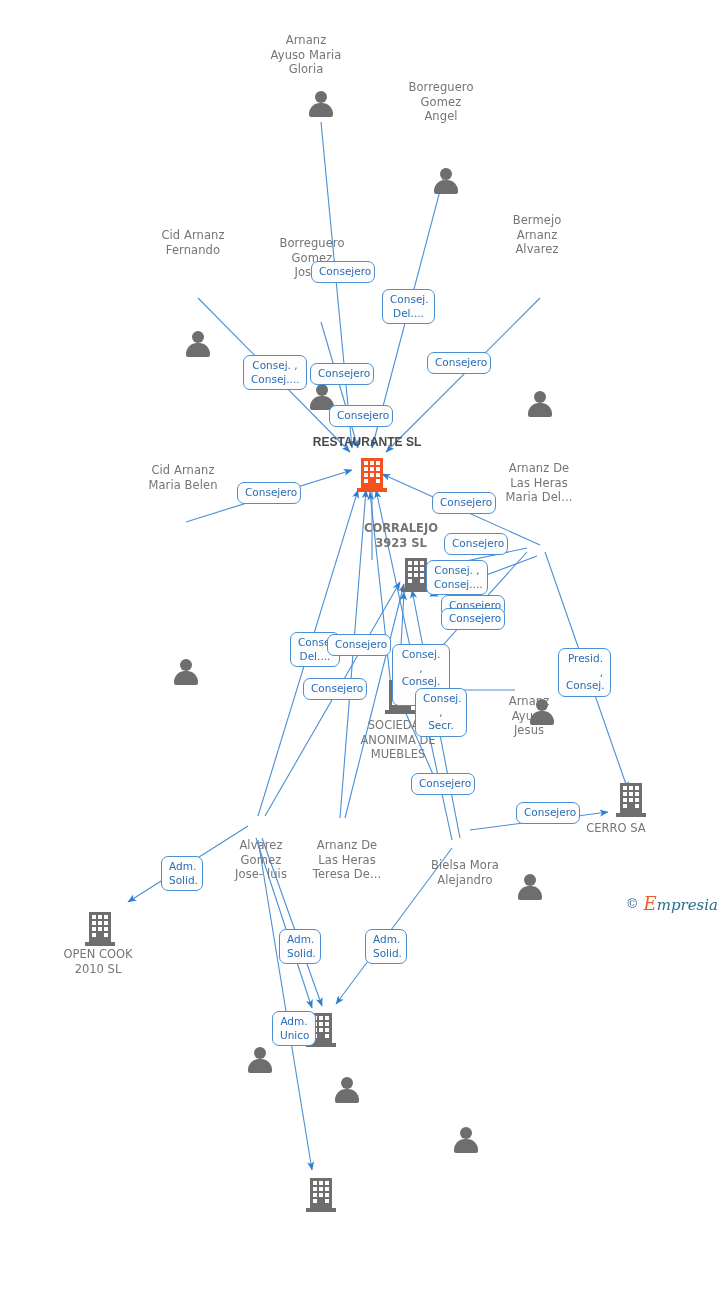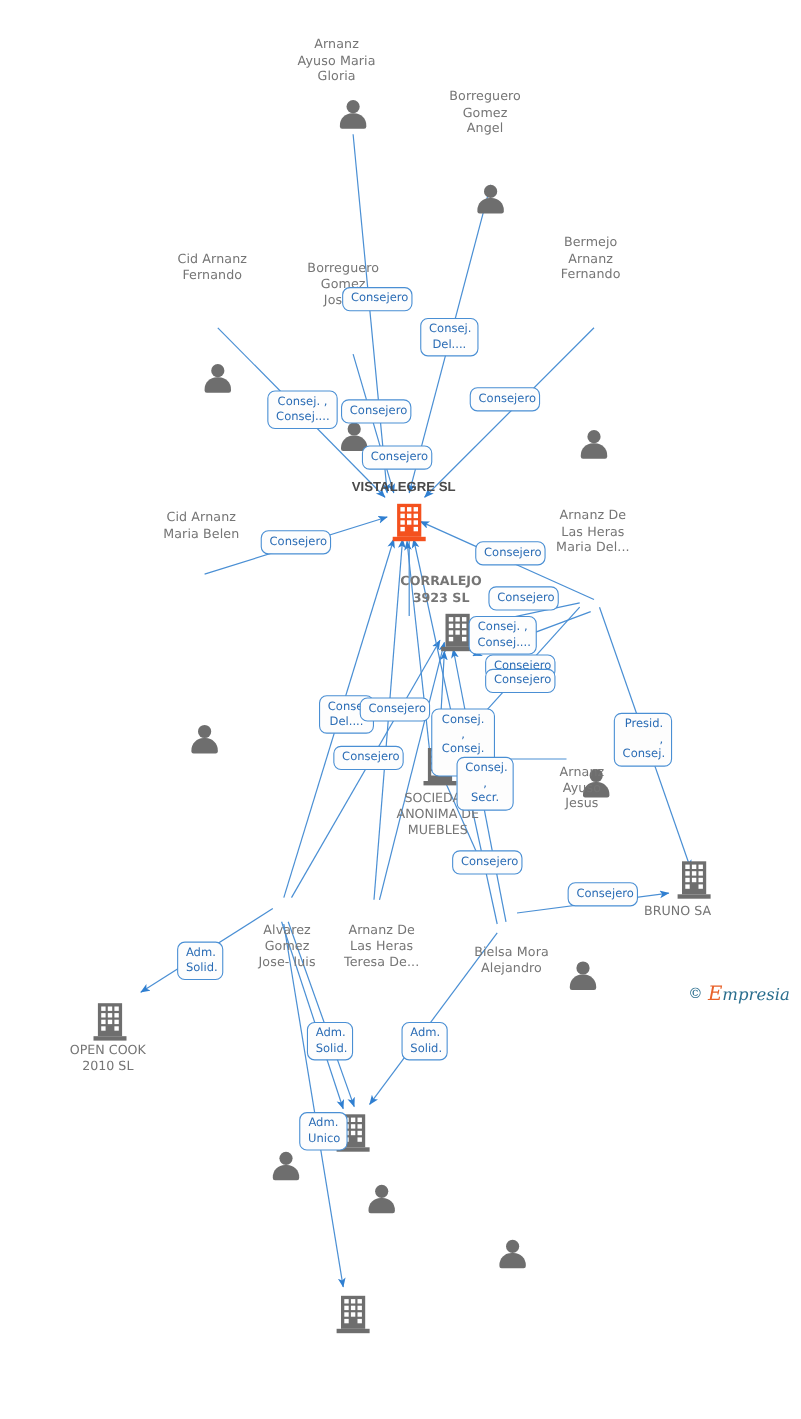--- a/index.html
+++ b/index.html
@@ -155,21 +155,21 @@
       </div>
       <div class="person-label" style="left: 252px; top: 236px; width: 120px;">Borreguero
 Gomez
 Jose...</div>
       <div class="node person-icon" style="left: 525px; top: 270px;">
         <span class="head"></span>
         <span class="body"></span>
       </div>
       <div class="person-label" style="left: 477px; top: 213px; width: 120px;">Bermejo
 Arnanz
-Fernando</div>
+Alvarez</div>
       <div class="node person-icon" style="left: 171px; top: 508px;">
         <span class="head"></span>
         <span class="body"></span>
       </div>
       <div class="person-label" style="left: 120px; top: 463px; width: 126px;">Cid Arnanz
 Maria Belen</div>
       <div class="node person-icon" style="left: 527px; top: 518px;">
         <span class="head"></span>
         <span class="body"></span>
       </div>
@@ -211,21 +211,21 @@
         <span class="win" style="left:19px;top:3px"></span>
         <span class="win" style="left:7px;top:9px"></span>
         <span class="win" style="left:13px;top:9px"></span>
         <span class="win" style="left:19px;top:9px"></span>
         <span class="win" style="left:7px;top:15px"></span>
         <span class="win" style="left:13px;top:15px"></span>
         <span class="win" style="left:19px;top:15px"></span>
         <span class="win" style="left:7px;top:21px"></span>
         <span class="win" style="left:19px;top:21px"></span>
       </div>
-      <div class="company-label root" style="left: 287px; top: 435px; width: 160px;">VISTALEGRE SL</div>
+      <div class="company-label root" style="left: 287px; top: 435px; width: 160px;">RESTAURANTE SL</div>
       <div class="node bld" style="left: 401px; top: 558px; width: 30px; height: 34px;">
         <span class="tower"></span>
         <span class="base"></span>
         <span class="win" style="left:7px;top:3px"></span>
         <span class="win" style="left:13px;top:3px"></span>
         <span class="win" style="left:19px;top:3px"></span>
         <span class="win" style="left:7px;top:9px"></span>
         <span class="win" style="left:13px;top:9px"></span>
         <span class="win" style="left:19px;top:9px"></span>
         <span class="win" style="left:7px;top:15px"></span>
@@ -262,21 +262,21 @@
         <span class="win" style="left:19px;top:3px"></span>
         <span class="win" style="left:7px;top:9px"></span>
         <span class="win" style="left:13px;top:9px"></span>
         <span class="win" style="left:19px;top:9px"></span>
         <span class="win" style="left:7px;top:15px"></span>
         <span class="win" style="left:13px;top:15px"></span>
         <span class="win" style="left:19px;top:15px"></span>
         <span class="win" style="left:7px;top:21px"></span>
         <span class="win" style="left:19px;top:21px"></span>
       </div>
-      <div class="company-label" style="left: 566px; top: 821px; width: 100px;">BRUNO SA</div>
+      <div class="company-label" style="left: 566px; top: 821px; width: 100px;">CERRO SA</div>
       <div class="node bld" style="left: 85px; top: 912px; width: 30px; height: 34px;">
         <span class="tower"></span>
         <span class="base"></span>
         <span class="win" style="left:7px;top:3px"></span>
         <span class="win" style="left:13px;top:3px"></span>
         <span class="win" style="left:19px;top:3px"></span>
         <span class="win" style="left:7px;top:9px"></span>
         <span class="win" style="left:13px;top:9px"></span>
         <span class="win" style="left:19px;top:9px"></span>
         <span class="win" style="left:7px;top:15px"></span>

